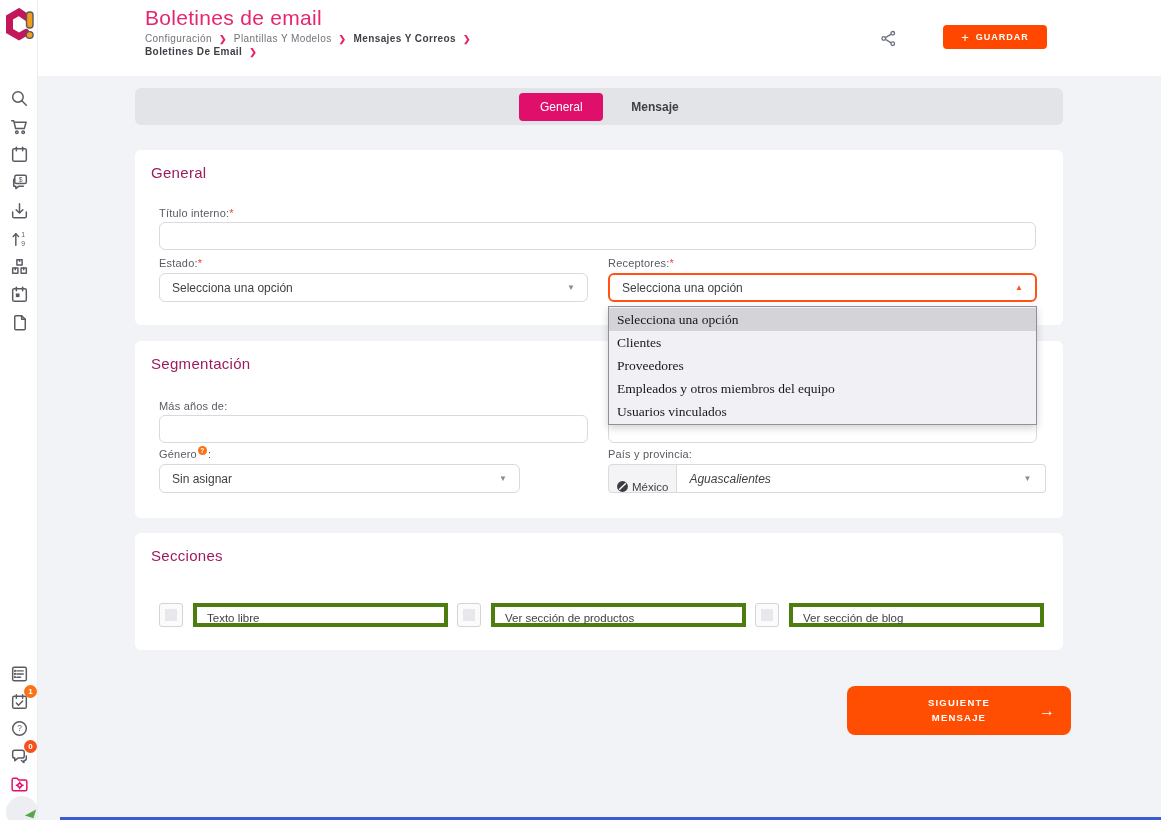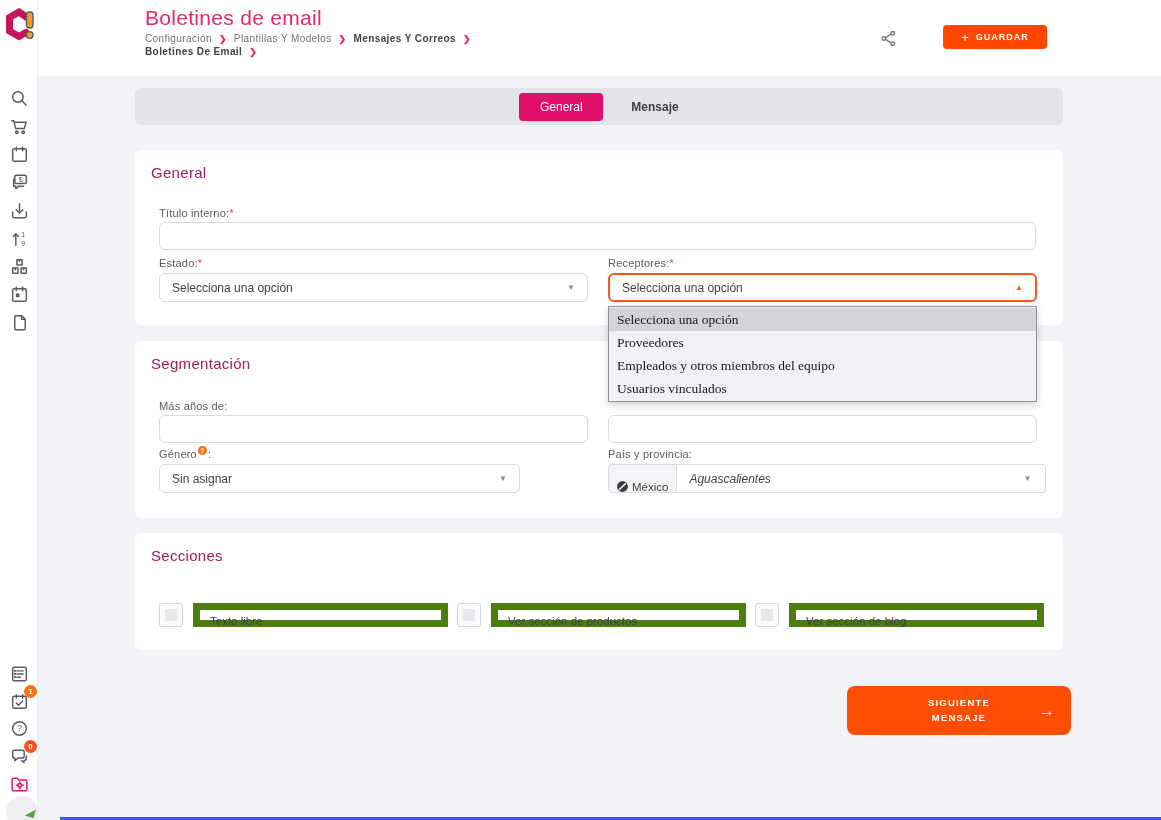--- a/index.html
+++ b/index.html
@@ -54,21 +54,21 @@
   .q-badge { display:inline-flex; align-items:center; justify-content:center; width:9px; height:9px; border-radius:50%; background:#F97316; color:#fff; font-size:6.5px; font-weight:bold; vertical-align:top; margin:-2px 1px 0 1px; }
 
   
   .country-ctl { position:absolute; display:flex; height:29px; }
   .country-chip { display:flex; align-items:center; gap:3px; background:#F4F4F6; border:1px solid #D9D9DE; border-radius:4px 0 0 4px; padding:16px 8px 0 7px; font-size:11.5px; color:#3F3F46; cursor:pointer; }
   .country-select { width:369px; background:#fff; border:1px solid #D9D9DE; border-left:none; border-radius:0 4px 4px 0; display:flex; align-items:center; justify-content:space-between; padding:0 14px 0 12px; font-size:12px; color:#3F3F46; cursor:pointer;font-style:italic; }
 
   
   .chk { position:absolute; width:24px; height:24px; background:#FBFBFC; border:1px solid #D4D4D8; border-radius:3px; cursor:pointer; display:flex; align-items:center; justify-content:center; }
   .chk-inner { width:12px; height:12px; background:#E7E7EC; }
-  .sec-box { position:absolute; height:24px; width:255px; background:#fff; border:7px solid #4d7c0f; font-size:11.5px; color:#3F3F46; line-height:22px; padding-left:10px; }
+  .sec-box { position:absolute; height:24px; width:255px; background:#fff; border:4px solid #4d7c0f; font-size:11.5px; color:#3F3F46; line-height:22px; padding-left:10px; }
 
   
   .next-btn { left:847px; top:686px; width:224px; height:49px; background:#FF4D02; border:none; border-radius:8px; color:#fff; cursor:pointer; display:flex; align-items:center; justify-content:center; }
   .next-label { font-size:9.5px; font-weight:bold; letter-spacing:1.2px; line-height:1.5; text-align:center; }
   .next-arrow { position:absolute; right:16px; top:50%; transform:translateY(-50%); font-size:16px; font-weight:bold; }
 
   .bottom-strip { left:60px; top:817px; width:1101px; height:3px; background:#3D5AD4; }
 </style>
 </head>
 <body>
@@ -285,20 +285,21 @@
     </div>
     <div class="country-select">
       <span>Aguascalientes</span>
       <span class="caret">▼</span>
     </div>
   </div>
 </div>
 
 <div class="abs dd-list">
   <div class="dd-opt dd-opt-selected">Selecciona una opción</div>
+  <div class="dd-opt">Clientes</div>
   <div class="dd-opt">Proveedores</div>
   <div class="dd-opt">Empleados y otros miembros del equipo</div>
   <div class="dd-opt">Usuarios vinculados</div>
 </div>
 
 <div class="card" style="left:135px; top:533px; width:928px; height:117px;">
   <div class="card-h">Secciones</div>
 
   <div class="chk" style="left:24px; top:70px;">
       <div class="chk-inner"></div>

